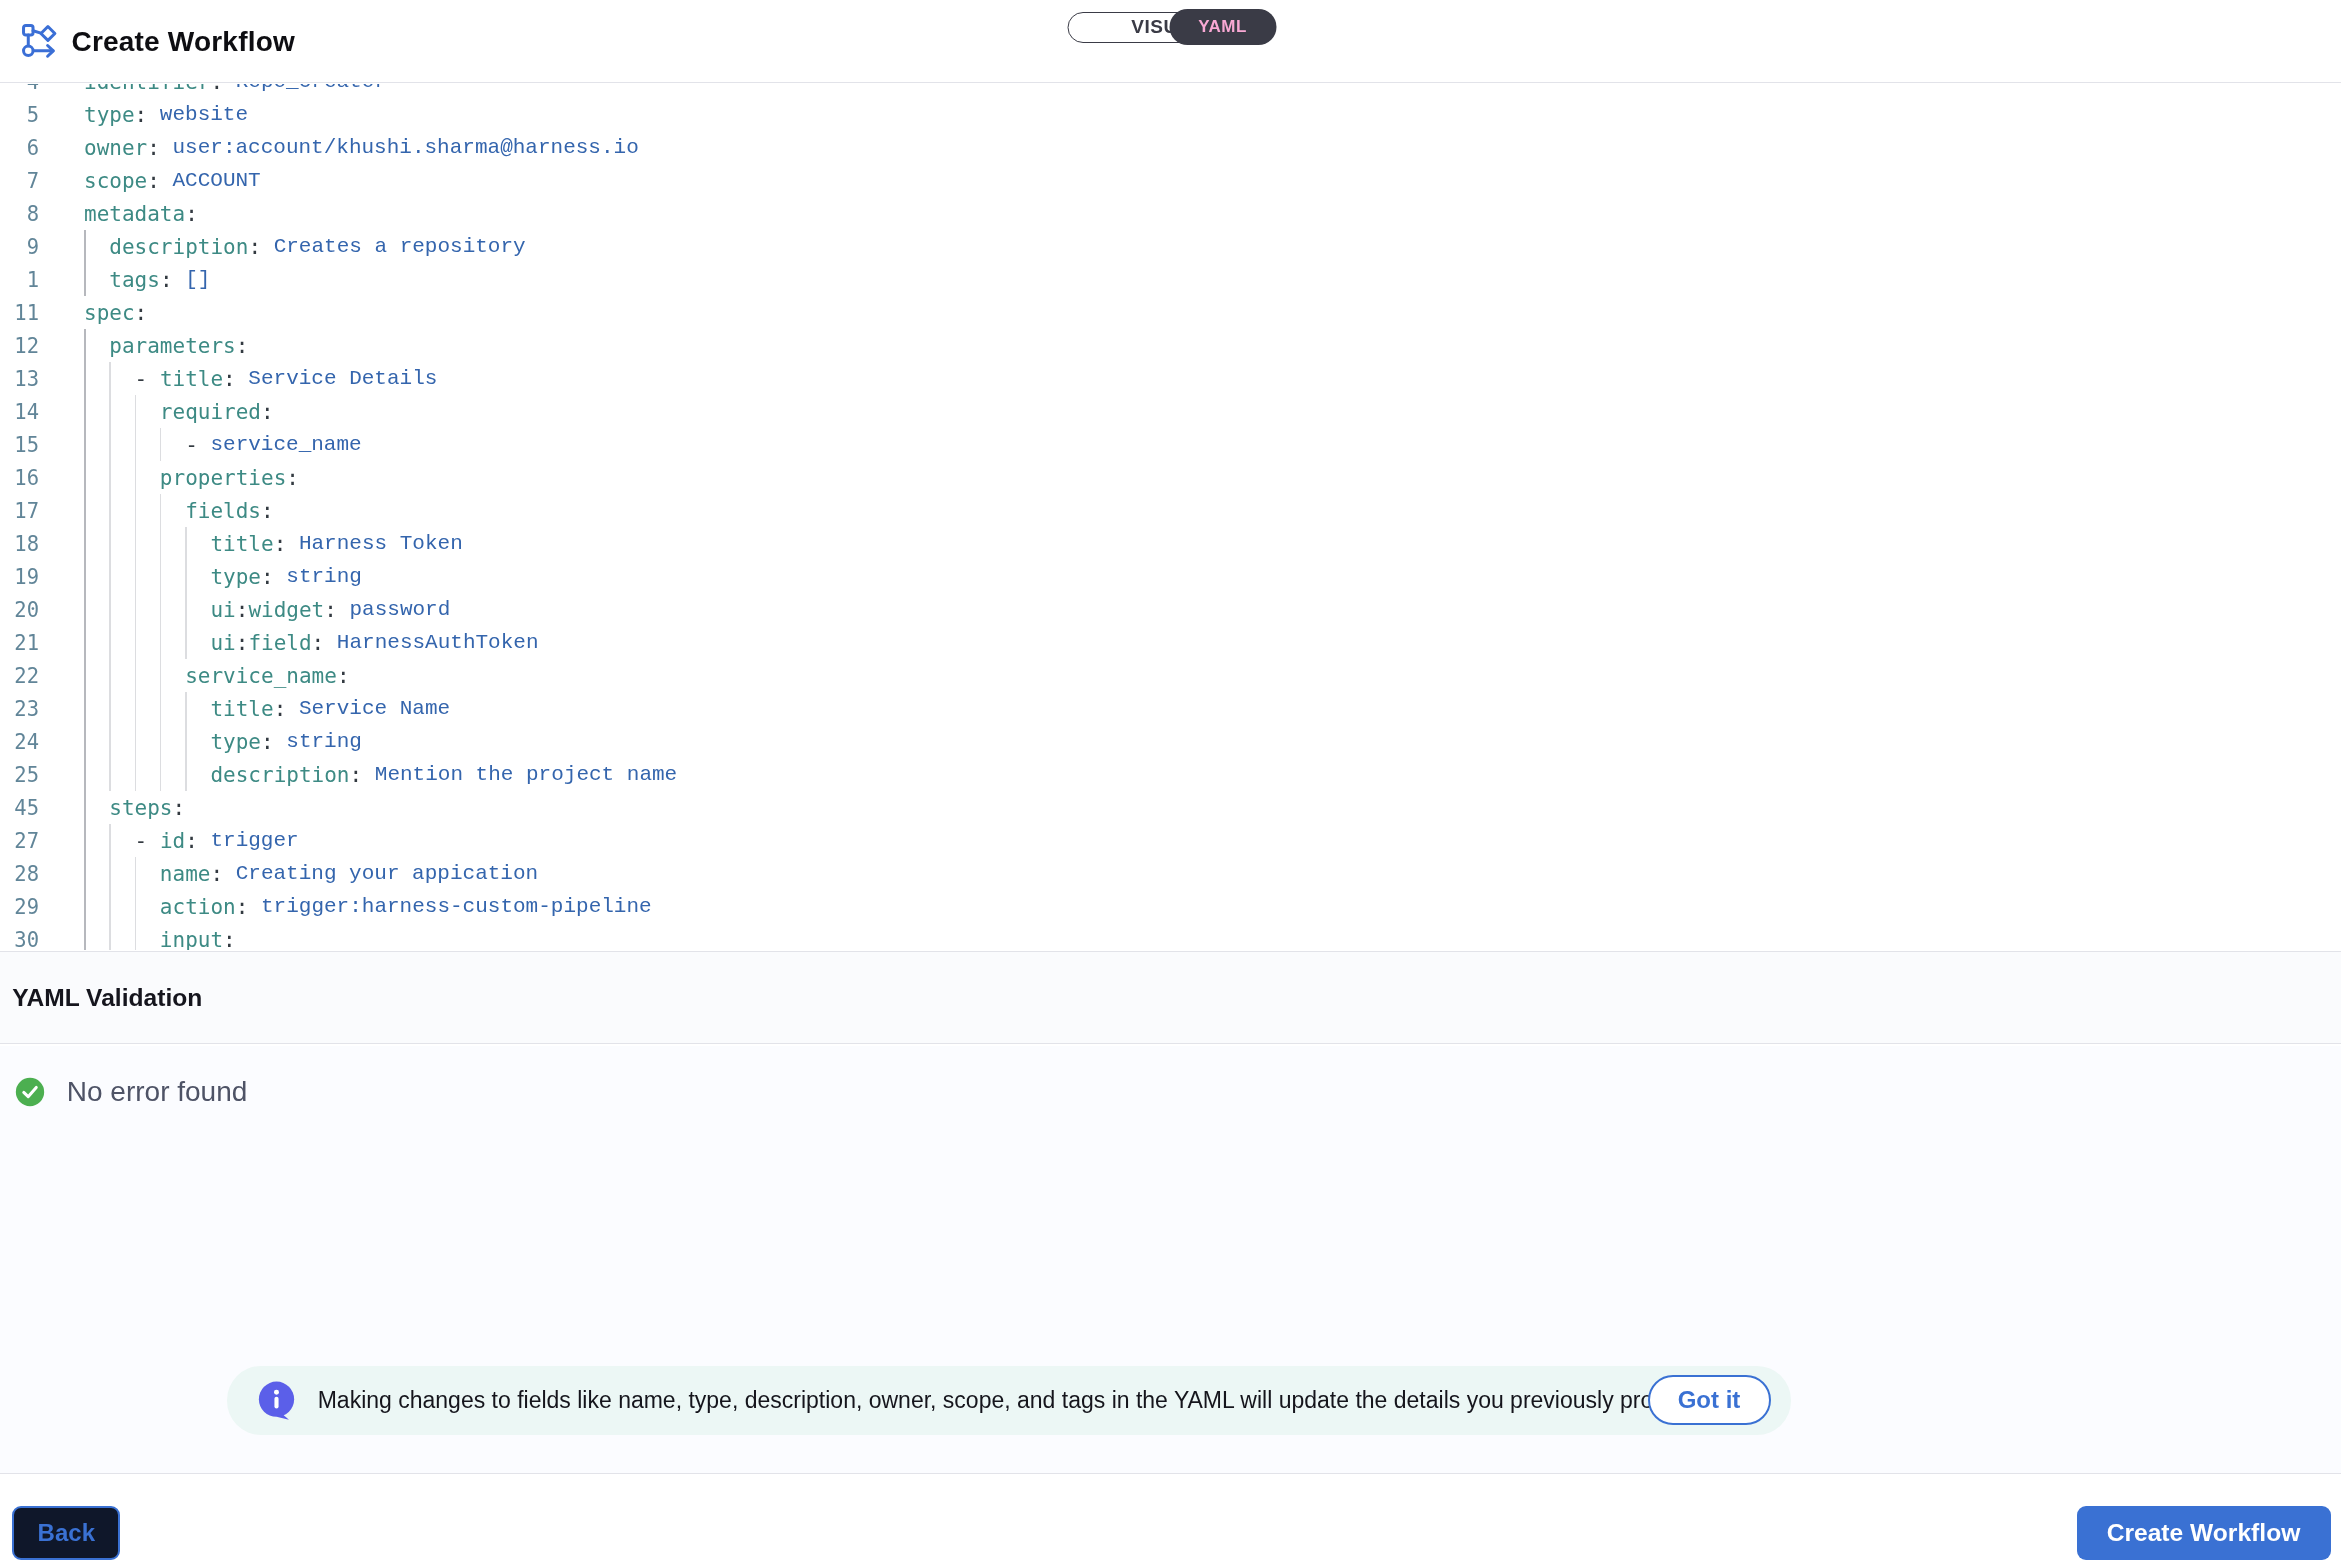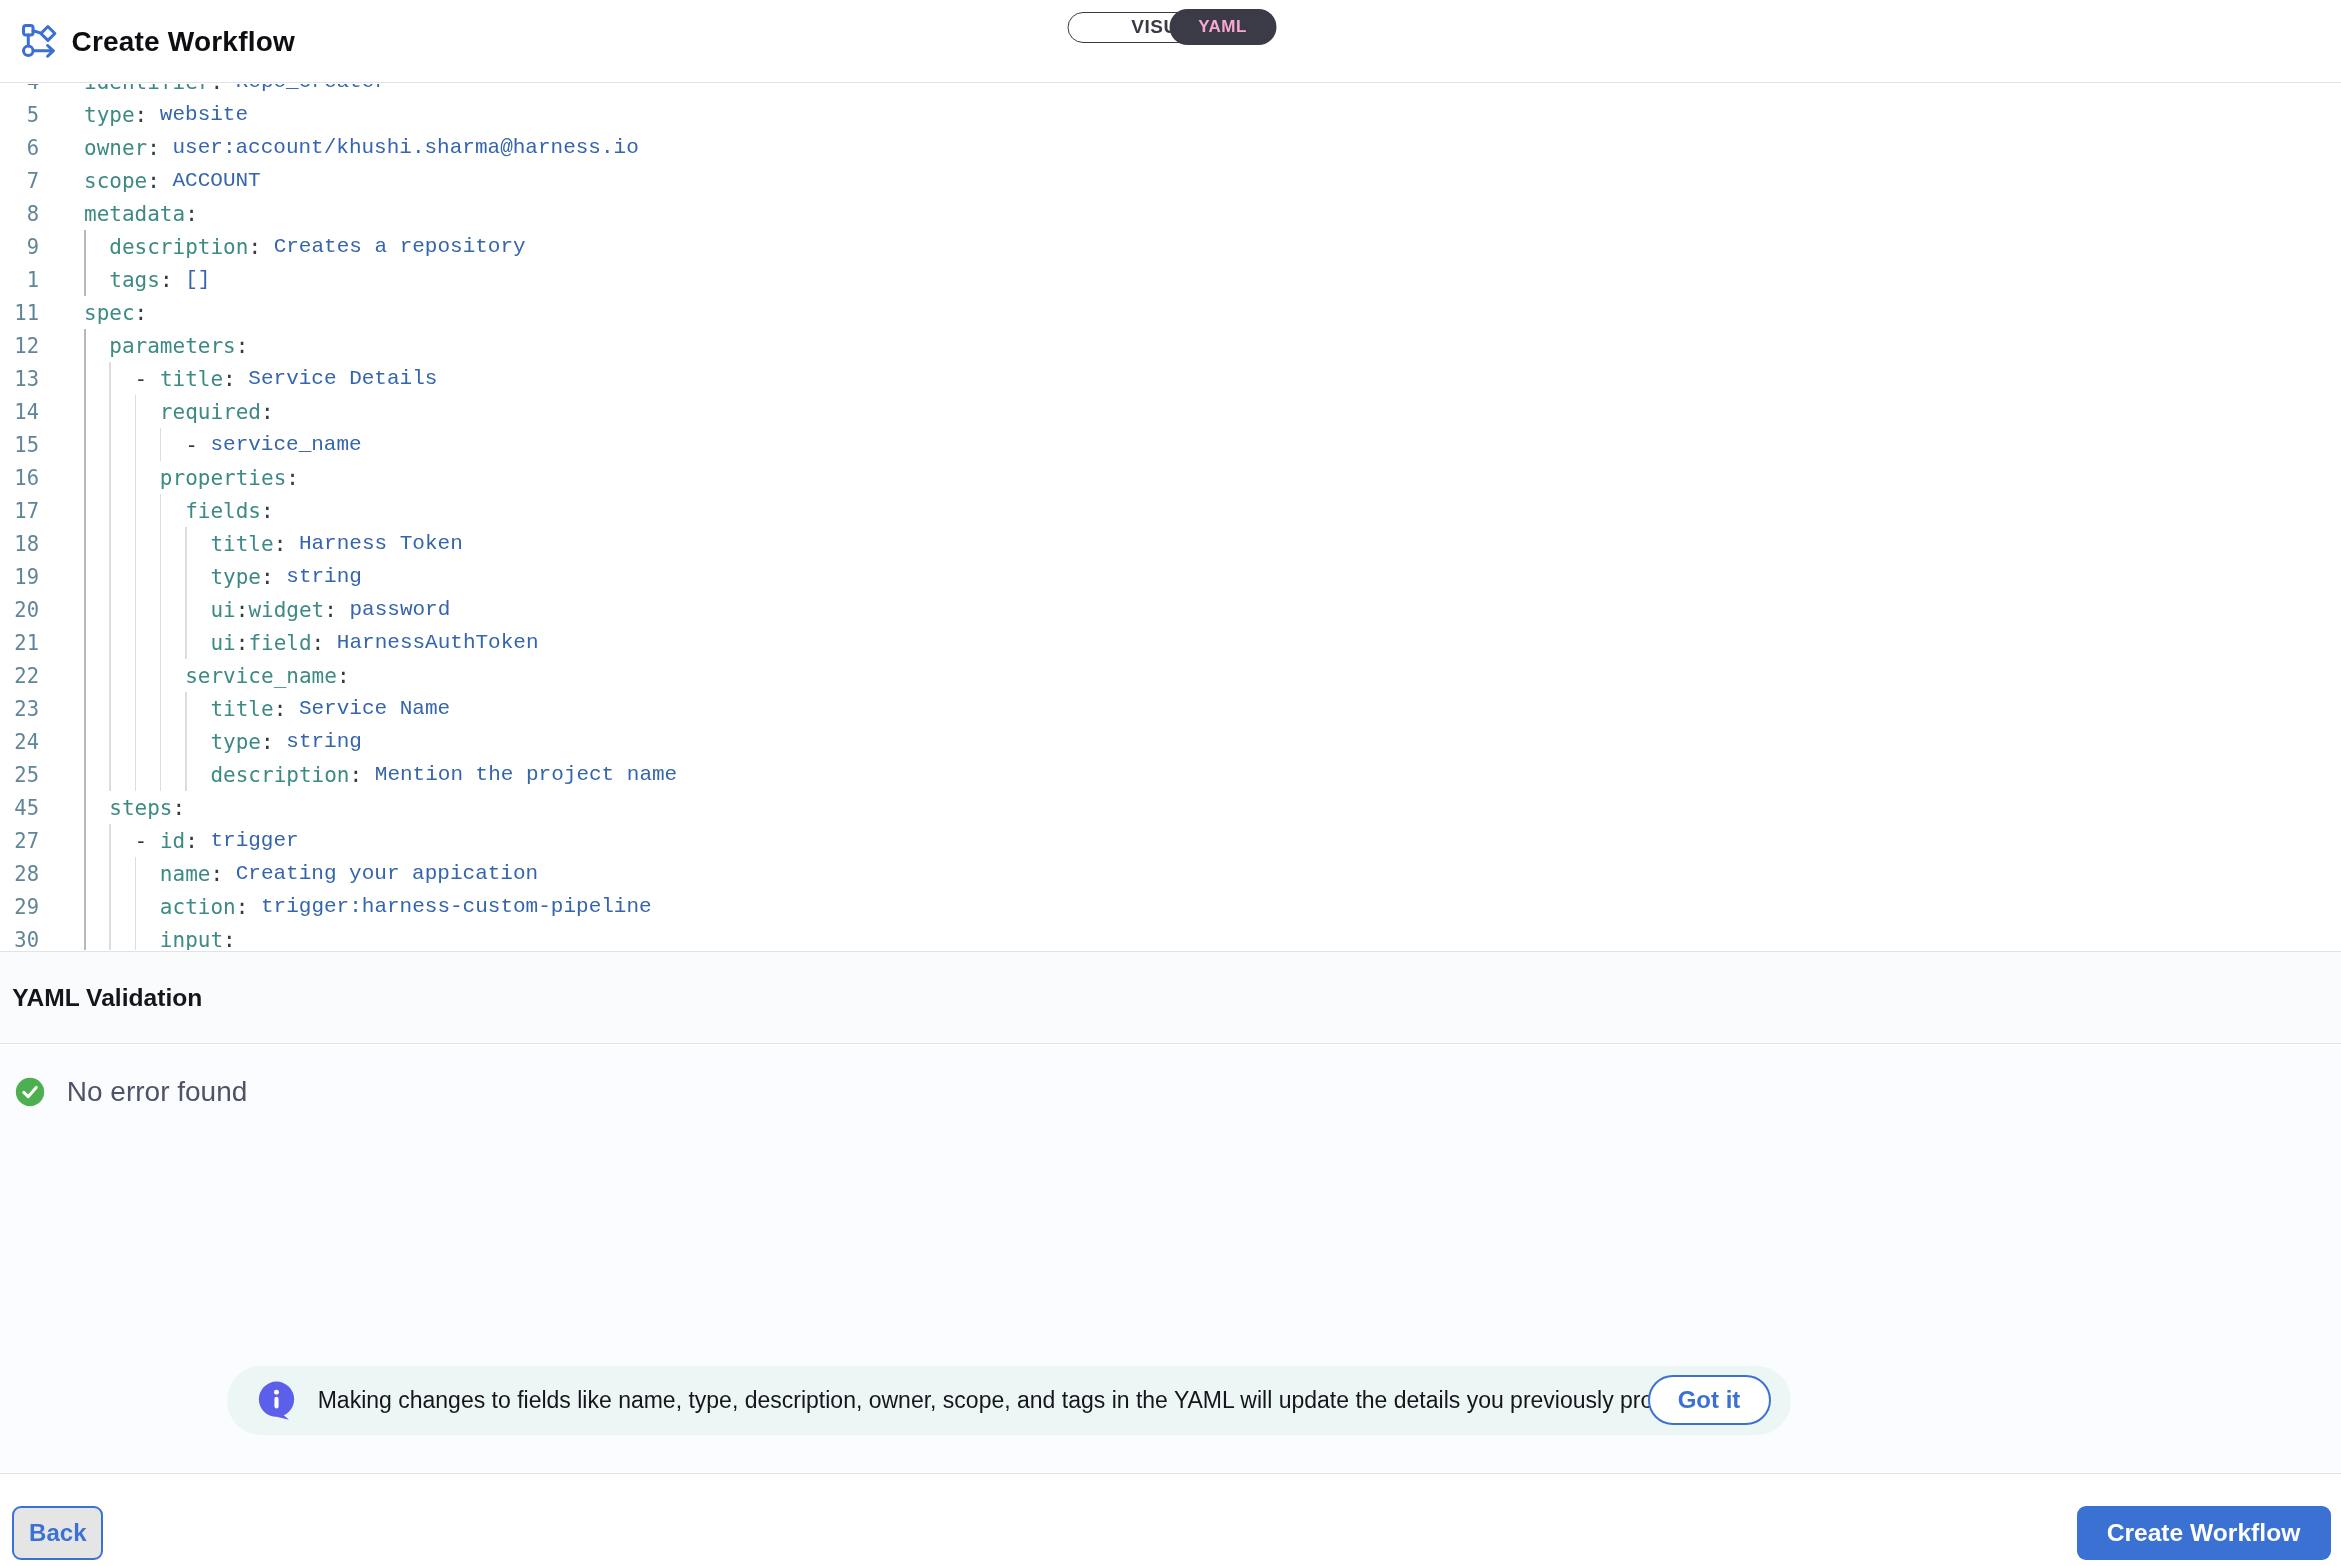--- a/index.html
+++ b/index.html
@@ -53,22 +53,22 @@
     background: var(--bannerbg); border-radius: 34px; display: flex; align-items: center; }
   .banner-icon { margin-left: 28px; flex: none; }
   .banner-text { margin-left: 19.7px; font-size: 23px; color: #15151c; }
   .gotit-btn { position: absolute; right: 20.5px; top: 9px; width: 123px; height: 50px;
     background: #fff; border: 2.5px solid var(--accent); border-radius: 25.4px;
     display: flex; align-items: center; justify-content: center;
     font-size: 24px; font-weight: 700; color: var(--accent); cursor: pointer; }
   
   .footer { position: absolute; top: 1473px; left: 0; right: 0; bottom: 0;
     background: #fff; border-top: 1.6px solid var(--divider); }
-  .back-btn { position: absolute; left: 12.3px; top: 32px; width: 91px; height: 54px;
-    background: #e5e5e5; border: 2.5px solid var(--accent); border-radius: 9px;
+  .back-btn { position: absolute; left: 12.3px; top: 32px; width: 108px; height: 54px;
+    background: #0f172a; border: 2.5px solid var(--accent); border-radius: 9px;
     display: flex; align-items: center; justify-content: center;
     font-size: 24px; font-weight: 700; color: var(--accent); cursor: pointer; }
   .create-btn { position: absolute; right: 11.5px; top: 32px; width: 254px; height: 54px;
     background: var(--accent); border: none; border-radius: 9px;
     display: flex; align-items: center; justify-content: center;
     font-size: 24.6px; font-weight: 700; color: #ffffff; cursor: pointer; }
 </style>
 </head>
 <body>
 

